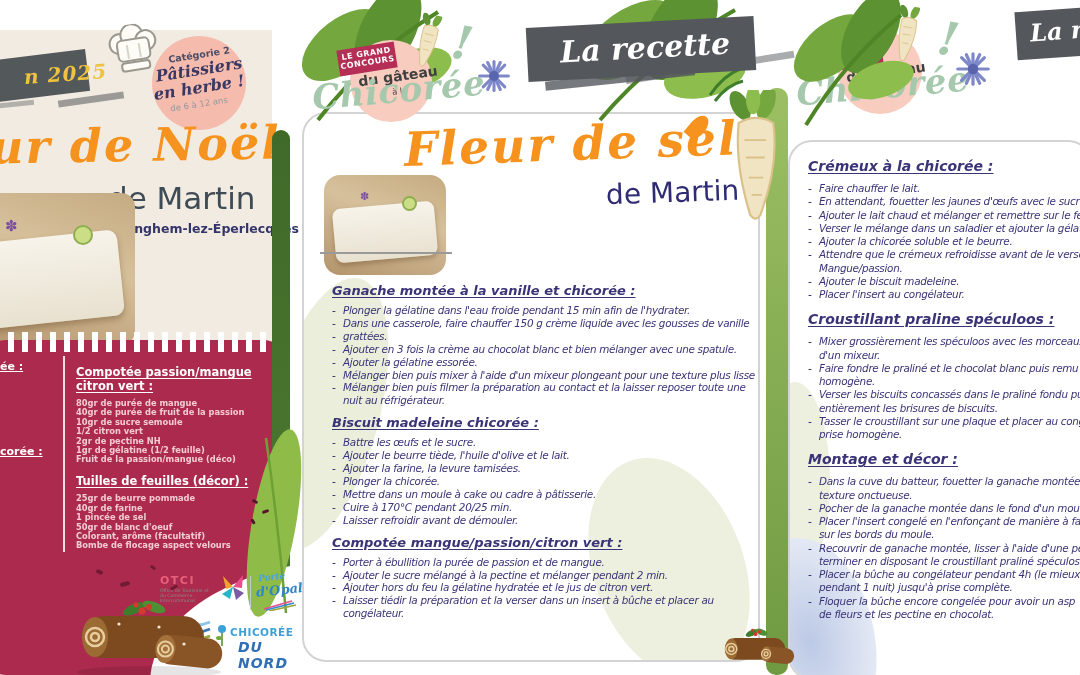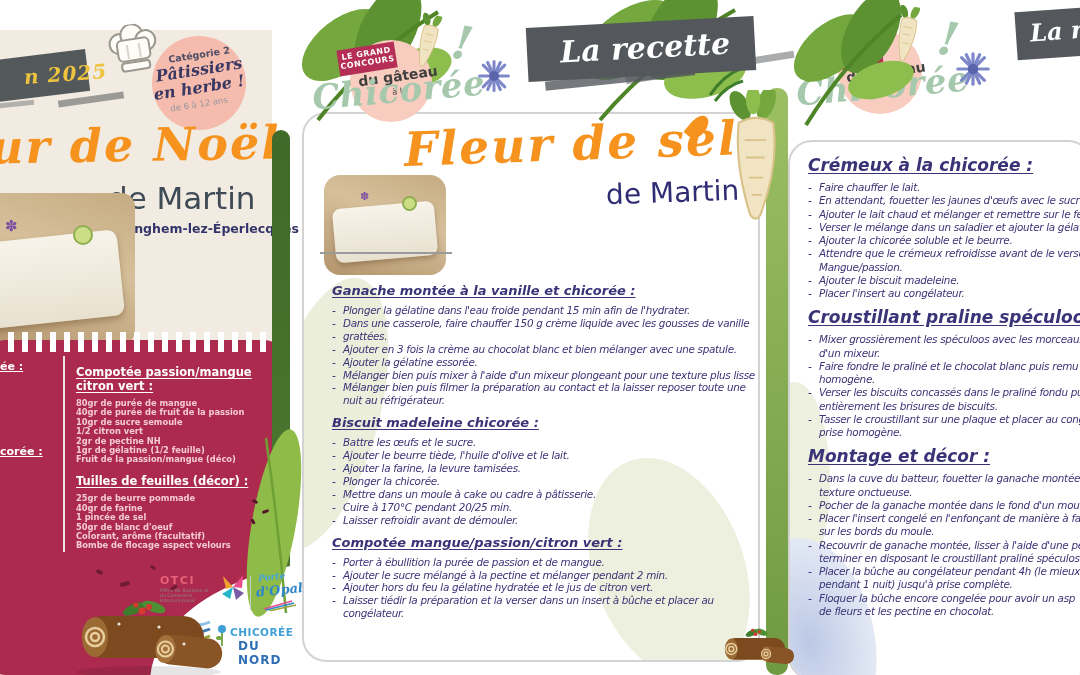--- a/index.html
+++ b/index.html
@@ -47,21 +47,21 @@
   .otci-c{left:160px;top:558px;width:50px;font-size:4.6px;line-height:5.2px;color:#8a8a8a;}
   .bfly{left:220px;top:542px;width:26px;height:30px;}
   .logo-vline{left:250px;top:546px;width:1px;height:34px;background:#c9c9c9;}
   .opale1{left:258px;top:542px;font-size:9px;color:#46a5dc;transform:rotate(-6deg);}
   .opale2{left:256px;top:552px;font-size:13px;color:#2f86c8;transform:rotate(-6deg);}
   .opale-sw{left:262px;top:569px;width:36px;height:12px;}
   .waves{left:154px;top:584px;width:58px;height:28px;}
   .cc-c{left:146px;top:614px;width:74px;font-size:4.6px;line-height:5.4px;color:#777;text-align:center;}
   .sprig{left:216px;top:594px;width:12px;height:22px;}
   .chic1{left:230px;top:596px;font-size:10.5px;font-weight:bold;color:#3fa0d8;letter-spacing:.5px;}
-  .chic2{left:238px;top:609px;font-size:12px;font-weight:bold;color:#2f6fb5;letter-spacing:1px;}
+  .chic2{left:238px;top:609px;font-size:14px;font-weight:bold;color:#2f6fb5;letter-spacing:1px;font-style:italic;}
   .buche-left{left:64px;top:564px;width:170px;height:85px;z-index:5;}
   .splat{position:absolute;background:#6e1b33;border-radius:2px;z-index:4;}
   .green-stripe{left:272px;top:100px;width:18px;height:515px;border-radius:9px;z-index:2;
         background:linear-gradient(#3f6a29,#4c7a31);}
   .leaf-light{left:246px;top:388px;width:56px;height:210px;z-index:3;}
   .seed{position:absolute;background:#55152a;border-radius:2px;z-index:4;}
 
   
   .mid-panel{left:302px;top:112px;width:458px;height:550px;background:#fff;border:2px solid #d3d3d3;
              border-radius:24px;z-index:2;overflow:hidden;box-sizing:border-box;}
@@ -96,21 +96,21 @@
   .root-big{left:720px;top:90px;width:72px;height:132px;z-index:4;}
 
   
   .right-panel{left:788px;top:140px;width:304px;height:540px;background:#fff;border:2px solid #d3d3d3;
                border-radius:24px;z-index:2;overflow:hidden;box-sizing:border-box;}
   .blob-blue{left:-45px;top:395px;width:130px;height:210px;transform:rotate(-10deg);
              background:radial-gradient(#bcc9e6,#e6ebf5 75%);}
   .blob-sage3{left:-30px;top:240px;width:70px;height:200px;background:#edf0de;}
   .rtext2{position:absolute;left:18px;top:14px;width:300px;}
   .rtext2 .sec{margin-bottom:8px;}
-  .rtext2 .sec h3{font-size:17px;line-height:15px;margin-bottom:8px;}
+  .rtext2 .sec h3{font-size:14px;line-height:15px;margin-bottom:8px;}
   .rtext2 .ln{line-height:13.25px;font-size:10.4px;}
 
   
   .leaves{z-index:4;} .leaves-c{z-index:6;}
   .brush{background:#54585c;z-index:4;}
   .brush-recette{left:527px;top:22px;width:228px;height:54px;transform:rotate(-3deg);}
   .brush-sm1{left:545px;top:74px;width:150px;height:9px;transform:rotate(-6deg);opacity:.8;z-index:4;background:#54585c;}
   .brush-sm2{left:625px;top:64px;width:170px;height:7px;transform:rotate(-9deg);opacity:.5;z-index:4;background:#54585c;}
   .recette-text{left:545px;top:30px;width:200px;text-align:center;font-size:30px;color:#fff;
                 transform:rotate(-3deg);z-index:5;white-space:nowrap;}

